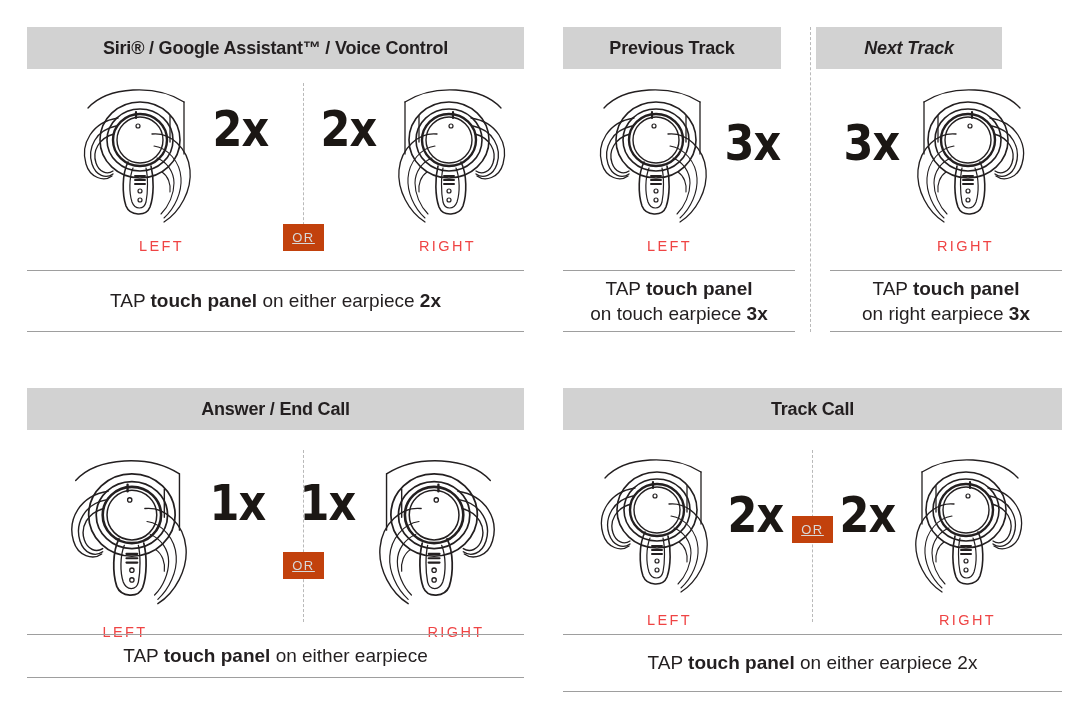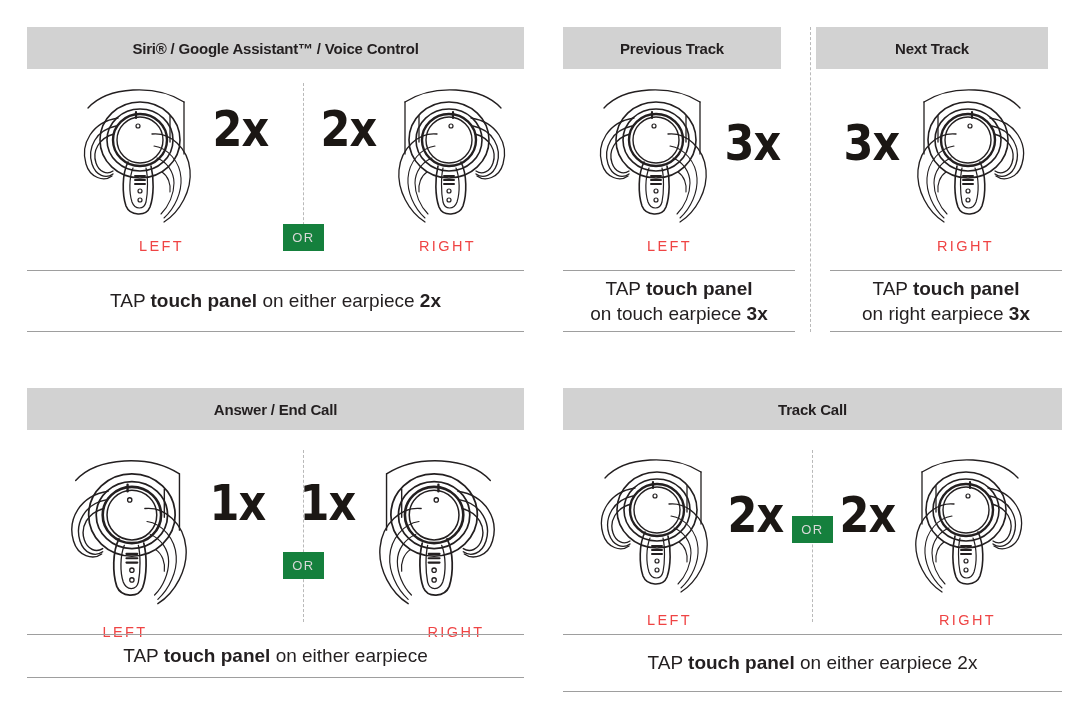--- a/index.html
+++ b/index.html
@@ -19,21 +19,21 @@
     background: #fff;
   }
 
   
   .card { position: absolute; }
 
   .hdr {
     background: #d2d2d2;
     color: #231f20;
     font-weight: bold;
-    font-size: 15px;
+    font-size: 18px;
     letter-spacing: -0.2px;
     text-align: center;
     display: flex;
     align-items: center;
     justify-content: center;
     height: 42px;
   }
 
   .hdr-row { position: absolute; display: flex; }
 
@@ -72,30 +72,31 @@
 
   
   .vdots {
     position: absolute;
     width: 0;
     border-left: 1.5px dashed #b9b9b9;
   }
 
   .or-badge {
     position: absolute;
-    background: #15803d;
+    background: #c2410c;
     color: #d8d8d8;
     font-size: 13px;
     letter-spacing: 1.6px;
     display: flex;
     align-items: center;
     justify-content: center;
     width: 41px;
     height: 27px;
     z-index: 5;
+    text-decoration: underline;
   }
 
   
   .caption {
     position: absolute;
     border-top: 1.5px solid #9e9e9e;
     border-bottom: 1.5px solid #9e9e9e;
     display: flex;
     align-items: center;
     justify-content: center;
@@ -112,21 +113,21 @@
 
 <div class="page">
 
   <div class="hdr-row" style="left:27px; top:27px;">
     <div class="hdr" style="width:497px;">Siri® / Google Assistant™ / Voice Control</div>
   </div>
 
   <div class="hdr-row" style="left:563px; top:27px;">
     <div class="hdr" style="width:218px;">Previous Track</div>
     <div style="width:35px;"></div>
-    <div class="hdr" style="width:232px;">Next Track</div>
+    <div class="hdr" style="width:186px;font-style:italic;">Next Track</div>
   </div>
 
   <div class="card" style="left:27px; top:78px; width:497px; height:185px;">
 
     <div class="vdots" style="left:276px; top:5px; height:162px;"></div>
 
     <div class="or-badge" style="left:256px; top:146px;">OR</div>
 
     <div class="unit" style="position:absolute; left:30px; top:0px; width:215px;">
       <div class="art-row">

